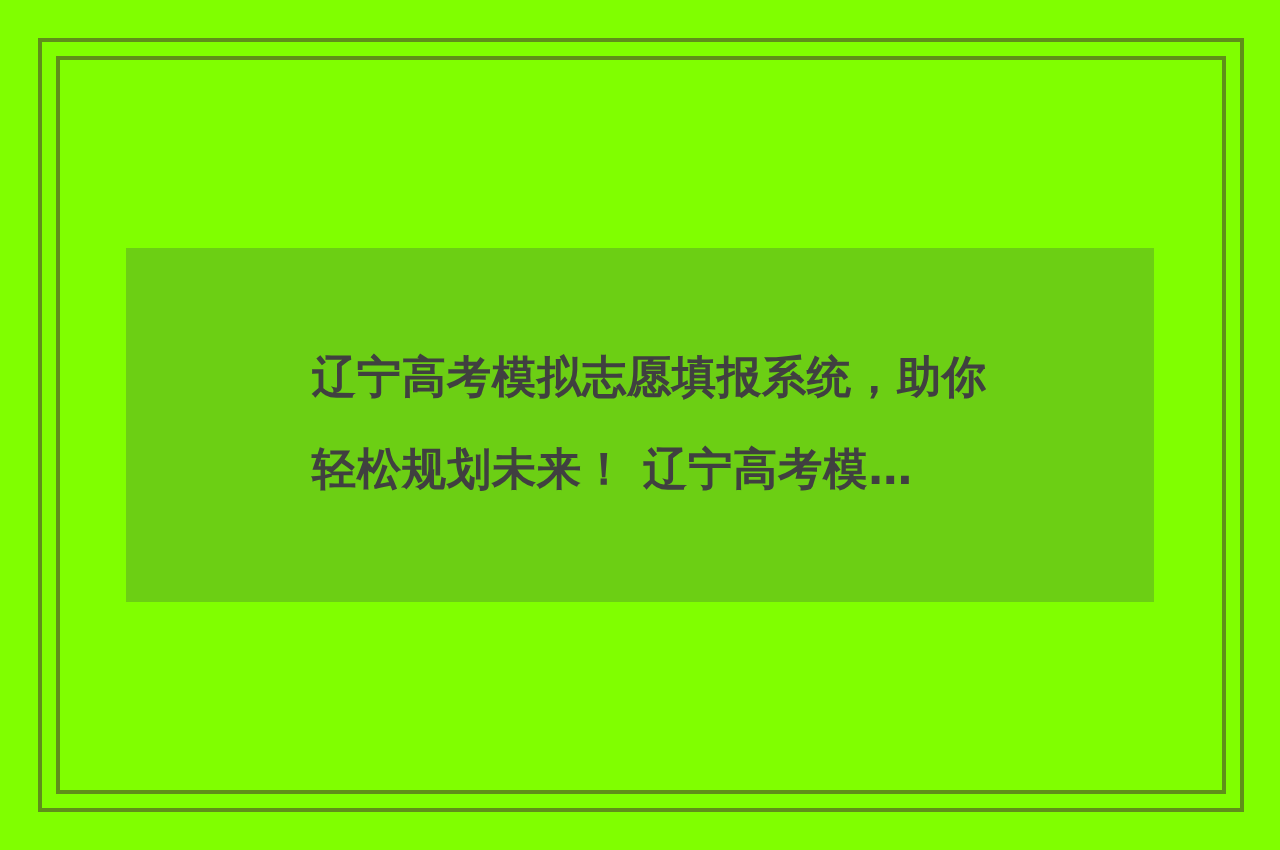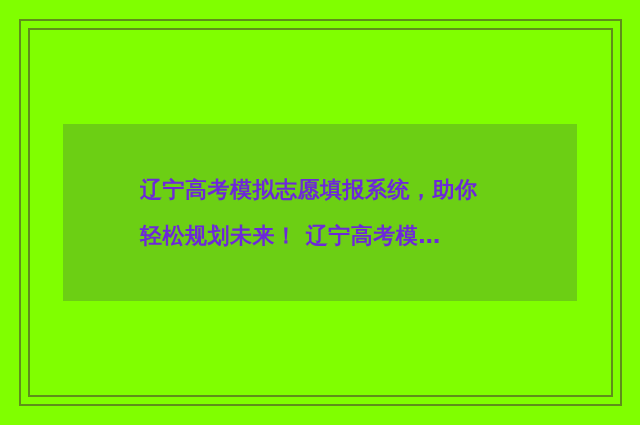--- a/index.html
+++ b/index.html
@@ -54,28 +54,28 @@
     height: 177px;
     background: #6ccf14;
     box-sizing: border-box;
     display: flex;
     flex-direction: column;
     justify-content: center;
     padding: 0 0 0 77px;
   }
 
   .headline {
-    color: #6d28d9;
+    color: #404040;
     font-weight: bold;
     font-size: 22px;
     line-height: 46px;
     letter-spacing: 0.5px;
     white-space: pre-line;
     text-align: left;
-    margin: 0;
+    margin: 16px;
     padding: 0;
     max-width: 400px;
   }
 </style>
 </head>
 <body>
 
 <div id="poster">
 
   <div class="frame-outer"></div>

